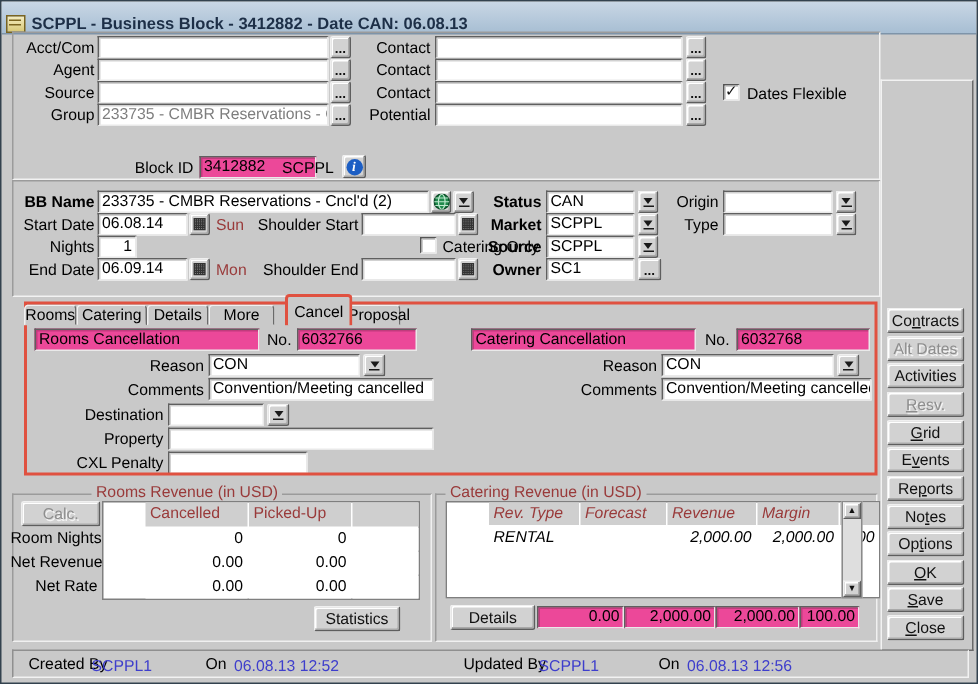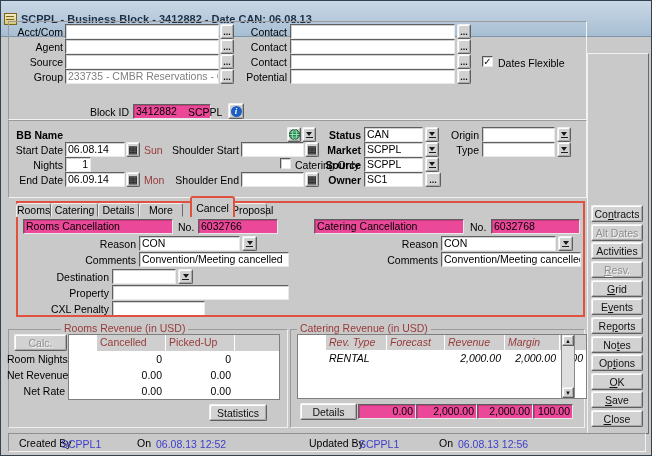--- a/index.html
+++ b/index.html
@@ -6,23 +6,23 @@
     --titlebar:#b5c7d9;
     --annot:#e05140;
     --hdr-red:#993a3a;
     --val-blue:#3e3ecc;
   }
   html,body{margin:0;padding:0;background:#98a2ac;}
   .stage{position:relative;width:652px;height:456px;background:#c9c9c9;
     border:1px solid #33424e;box-sizing:border-box;overflow:hidden;
     font-family:"Liberation Sans",sans-serif;font-size:10.5px;color:#000;}
   
-  .titlebar{position:absolute;left:0;top:0;width:100%;height:36px;
+  .titlebar{position:absolute;left:0;top:0;width:100%;height:22px;
     background:linear-gradient(#c9d7e5,#a7bed3);border-bottom:1px solid #7e94a9;
-    display:flex;align-items:center;gap:4px;padding-left:3px;box-sizing:border-box;}
+    display:flex;align-items:flex-end;gap:4px;padding-left:3px;box-sizing:border-box;}
   .title-text{font-weight:bold;color:#1d2f47;font-size:11px;white-space:nowrap;}
   .win-icon{width:13px;height:12px;background:linear-gradient(#f4ecc0,#d8c878);
     border:1px solid #7a6420;box-sizing:border-box;position:relative;}
   .win-icon::after{content:"";position:absolute;left:1px;top:2px;width:8px;height:1px;
     background:#7a6420;box-shadow:0 3px 0 #7a6420;}
   
   .panel{position:absolute;border:1px solid;border-color:#9b9b9b #f2f2f2 #f2f2f2 #9b9b9b;}
   .lbl{position:absolute;height:13px;line-height:13px;text-align:right;white-space:nowrap;}
   .lbl.b{font-weight:bold;}
   .lbl.left{text-align:left;}
@@ -145,20 +145,21 @@
   <span class="lbl" style="left:60px;top:105px;width:68px;">Block ID</span>
   <span class="fld gray" style="left:132px;top:103px;width:78px;">3412882</span>
   <span class="lbl left" style="left:187px;top:105px;width:36px;">SCPPL</span>
   <span class="btn" style="left:227px;top:102px;width:16px;height:16px;">
       <span class="info-circle">i</span>
     </span>
 
   <div class="panel" style="left:7px;top:119px;width:577px;height:76px;"></div>
 
   <span class="lbl b" style="left:6px;top:128px;width:56px;">BB Name</span>
+  <span class="fld" style="left:64px;top:126px;width:221px;">233735 - CMBR Reservations - Cncl'd (2)</span>
   <span class="btn" style="left:286px;top:126px;width:14px;height:15px;">
     <svg width="11" height="11" viewBox="0 0 11 11">
         <circle cx="5.5" cy="5.5" r="5" fill="#1f8b4d" stroke="#0b4f28"></circle>
         <ellipse cx="5.5" cy="5.5" rx="2.2" ry="5" fill="none" stroke="#bfe8cf" stroke-width="0.8"></ellipse>
         <line x1="0.5" y1="5.5" x2="10.5" y2="5.5" stroke="#bfe8cf" stroke-width="0.8"></line>
         <line x1="1.2" y1="3" x2="9.8" y2="3" stroke="#bfe8cf" stroke-width="0.7"></line>
         <line x1="1.2" y1="8" x2="9.8" y2="8" stroke="#bfe8cf" stroke-width="0.7"></line>
       </svg>
   </span>
   <span class="btn dd" style="left:301px;top:126px;width:14px;height:15px;">

